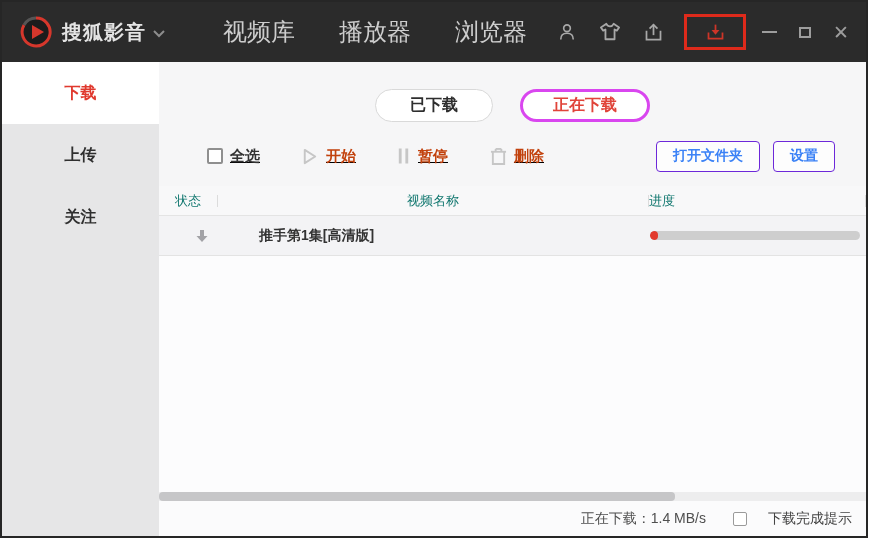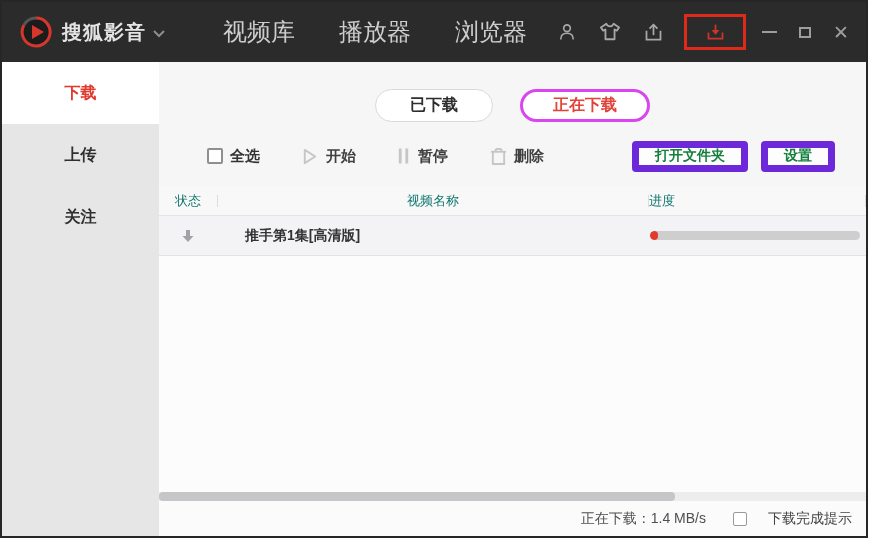--- a/index.html
+++ b/index.html
@@ -36,38 +36,38 @@
 
   
   .tabsrow { padding-top:27px; display:flex; justify-content:center; gap:27px; flex-shrink:0; }
   .pill { height:33px; min-width:118px; padding:0 30px; border-radius:17px; background:#ffffff;
           border:1px solid #d9d9d9; display:flex; align-items:center; justify-content:center;
           font-size:16px; font-weight:bold; color:#2e2e2e; cursor:pointer; }
   .pill.active { border:3px solid #d946ef; color:#e0443a; }
 
   
   .toolbar { margin-top:17px; height:34px; display:flex; align-items:center; flex-shrink:0; }
-  .tgroup { display:flex; align-items:center; margin-left:48px; gap:7px; cursor:pointer; }
+  .tgroup { display:flex; align-items:center; margin-left:48px; gap:7px; cursor:pointer;text-decoration:underline; }
   .tgroup .tlabel { font-size:15px; color:#333; font-weight:600; }
-  .tgroup.disabled .tlabel { color:#404040; }
+  .tgroup.disabled .tlabel { color:#c2410c; }
   .checkbox { width:16px; height:16px; border:2px solid #8f8f8f; border-radius:2px; background:#fff; }
   .checkbox.small { width:14px; height:14px; border-width:1px; border-color:#9a9a9a; }
   .tb-right { margin-left:auto; display:flex; gap:13px; margin-right:31px; }
-  .btn { height:31px; padding:0 16px; background:#fdfdfd; border:7px solid #6d28d9; border-radius:4px;
-         font-size:14px; color:#15803d; font-weight:600; display:flex; align-items:center; cursor:pointer; }
+  .btn { height:31px; padding:0 16px; background:#fdfdfd; border:1px solid #6d28d9; border-radius:4px;
+         font-size:14px; color:#3b82f6; font-weight:600; display:flex; align-items:center; cursor:pointer; }
 
   
   .table { margin-top:13px; flex-shrink:0; display:flex; flex-direction:column; }
   .thead { height:30px; display:flex; align-items:center; border-bottom:1px solid #e4e4e4; background:#f8f8f9; }
   .col-status { width:58px; text-align:center; flex-shrink:0; }
   .col-name { flex:1; text-align:center; }
   .col-prog { width:216px; flex-shrink:0; }
   .thead span { font-size:13px; color:#0f766e; }
   .vtick { width:1px; height:12px; background:#dcdcdc; flex-shrink:0; }
-  .trow { height:40px; display:flex; align-items:center; background:#f3f3f5; border-bottom:1px solid #e3e3e3; }
+  .trow { height:40px; display:flex; align-items:center; background:#f3f3f5; border-bottom:1px solid #e3e3e3;padding-left:14px; }
   .cell-status { width:58px; display:flex; justify-content:center; flex-shrink:0; }
   .cell-name { flex:1; font-size:14px; font-weight:600; color:#333; padding-left:28px; }
   .cell-prog { width:216px; flex-shrink:0; padding-right:6px; }
   .prog-track { height:9px; border-radius:5px; background:#cecece; overflow:hidden; }
   .prog-fill { height:9px; border-radius:5px; background:#e23a2d; }
 
   .filler { flex:1; background:#fcfcfd; }
 
   
   .hscroll { height:9px; background:#ededee; flex-shrink:0; }

